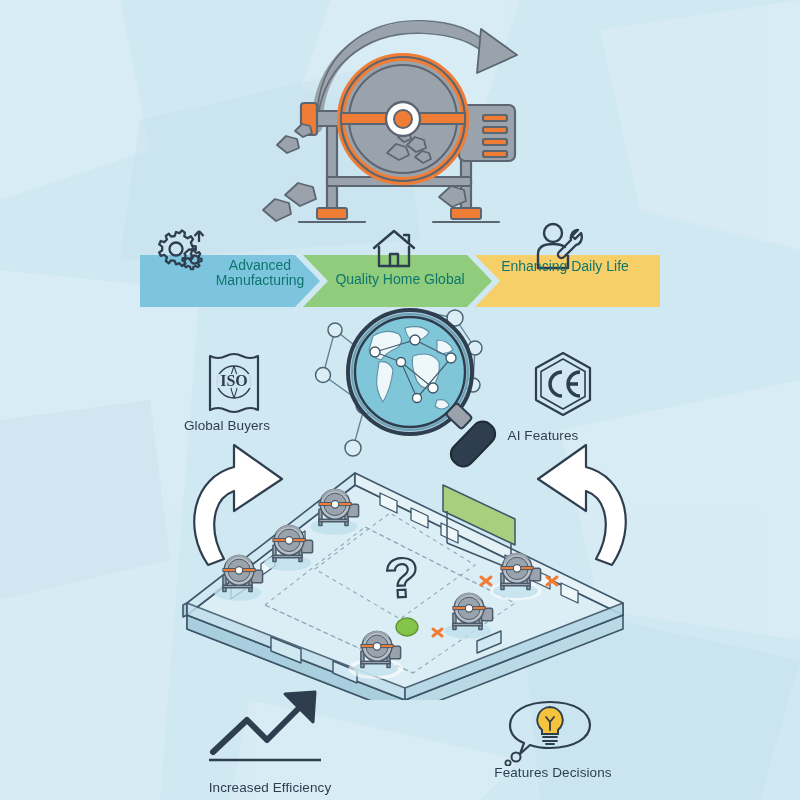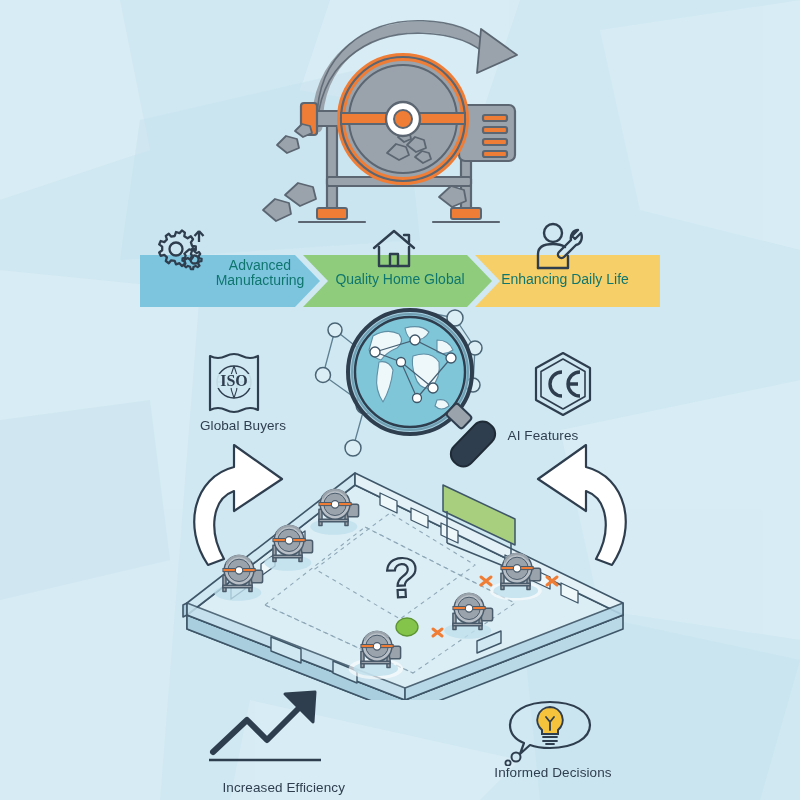--- a/index.html
+++ b/index.html
@@ -140,30 +140,30 @@
       <circle cx="19" cy="11" r="9"></circle>
       <path d="M4,46 L4,32 C4,25 10,22 19,22 C24,22 28,23 31,25"></path>
       <path d="M4,46 L34,46 L34,34"></path>
       <path d="M44,8 L38,14 L41,17 L47,11 C49,16 47,22 42,23 L30,35 a3.5,3.5 0 0 1 -5,-5 L37,18 C36,13 39,8 44,8z"></path>
     </g>
   </svg>
 
   <div class="chev-label nosel" style="left:200px;top:258px;width:120px;">Advanced
 Manufacturing</div>
   <div class="chev-label nosel" style="left:330px;top:272px;width:140px;">Quality Home Global</div>
-  <div class="chev-label nosel" style="left:490px;top:272px;width:150px;text-align:center;">Enhancing Daily Life</div>
+  <div class="chev-label nosel" style="left:490px;top:259px;width:150px;text-align:center;">Enhancing Daily Life</div>
 
   <svg style="position:absolute;left:200px;top:352px;" width="68" height="62" viewBox="0 0 68 62">
     <path d="M10,4 q8,4 16,0 q8,-4 16,0 q8,4 16,0 L58,58 q-8,-4 -16,0 q-8,4 -16,0 q-8,-4 -16,0z" fill="none" stroke="#2f3e4e" stroke-width="2.2" stroke-linejoin="round"></path>
     <ellipse cx="34" cy="30" rx="17" ry="16" fill="none" stroke="#2f3e4e" stroke-width="1.5"></ellipse>
     <path d="M17,30 h34 M34,14 q-7,16 0,32 M34,14 q7,16 0,32" fill="none" stroke="#2f3e4e" stroke-width="1.1"></path>
     <rect x="16" y="22" width="36" height="14" fill="#cfe8f2" opacity="0.92"></rect>
     <text x="34" y="34" font-family="'Liberation Serif',serif" font-size="16" font-weight="bold" text-anchor="middle" fill="#2f3e4e">ISO</text>
   </svg>
-  <div class="label nosel" style="left:188px;top:418px;width:110px;">Global Buyers</div>
+  <div class="label nosel" style="left:172px;top:418px;width:110px;">Global Buyers</div>
 
   <svg style="position:absolute;left:530px;top:350px;" width="66" height="68" viewBox="0 0 66 68">
     <polygon points="33,3 60,18 60,50 33,65 6,50 6,18" fill="none" stroke="#2f3e4e" stroke-width="2.2" stroke-linejoin="round"></polygon>
     <polygon points="33,9 55,21.5 55,46.5 33,59 11,46.5 11,21.5" fill="none" stroke="#2f3e4e" stroke-width="1.6" stroke-linejoin="round"></polygon>
     <path d="M32,22 a12,12 0 1 0 0,24" fill="none" stroke="#2f3e4e" stroke-width="3.4" stroke-linecap="butt"></path>
     <path d="M50,22 a12,12 0 1 0 0,24 M38,34 h10" fill="none" stroke="#2f3e4e" stroke-width="3.4"></path>
   </svg>
   <div class="label nosel" style="left:488px;top:428px;width:110px;">AI Features</div>
 
   <svg style="position:absolute;left:305px;top:300px;" width="225" height="170" viewBox="0 0 225 170">
@@ -375,28 +375,28 @@
         <path d="M22,18 a22,22 0 0 1 38,-4" fill="none" stroke="#9aa3ab" stroke-width="4"></path>
       </g>
     </g>
   </svg>
 
   <svg style="position:absolute;left:205px;top:690px;" width="130" height="75" viewBox="0 0 130 75">
     <path d="M8,62 L42,30 L62,50 L104,8" fill="none" stroke="#2f3e4e" stroke-width="6" stroke-linejoin="round" stroke-linecap="round"></path>
     <polygon points="80,4 110,2 108,32" fill="#2f3e4e" stroke="#2f3e4e" stroke-width="3" stroke-linejoin="round"></polygon>
     <line x1="4" y1="70" x2="116" y2="70" stroke="#2f3e4e" stroke-width="2.4"></line>
   </svg>
-  <div class="label nosel" style="left:195px;top:780px;width:150px;text-align:right;">Increased Efficiency</div>
+  <div class="label nosel" style="left:195px;top:780px;width:150px;">Increased Efficiency</div>
 
   <svg style="position:absolute;left:500px;top:698px;" width="100" height="68" viewBox="0 0 100 68">
     <path d="M50,4 C74,4 90,14 90,27 C90,40 74,50 50,50 C42,50 35,49 30,47 L20,56 L24,45 C14,41 10,34 10,27 C10,14 26,4 50,4z" fill="none" stroke="#2f3e4e" stroke-width="2.2" stroke-linejoin="round"></path>
     <circle cx="16" cy="59" r="4.5" fill="none" stroke="#2f3e4e" stroke-width="2"></circle>
     <circle cx="8" cy="65" r="2.6" fill="none" stroke="#2f3e4e" stroke-width="1.8"></circle>
     <path d="M50,9 a13,13 0 0 1 8,23 l0,4 -16,0 0,-4 a13,13 0 0 1 8,-23z" fill="#f5c33c" stroke="#2f3e4e" stroke-width="2"></path>
     <g stroke="#2f3e4e" stroke-width="1.8" fill="none" stroke-linecap="round">
       <path d="M43,39 h14 M43,43 h14"></path>
       <path d="M46,46 h8"></path>
       <path d="M50,32 l0,-8 M50,24 l-4,-5 M50,24 l4,-5"></path>
     </g>
   </svg>
-  <div class="label nosel" style="left:478px;top:765px;width:150px;">Informed Decisions</div>
+  <div class="label nosel" style="left:478px;top:765px;width:150px;">Features Decisions</div>
 
 </div>
 
 </body></html>

